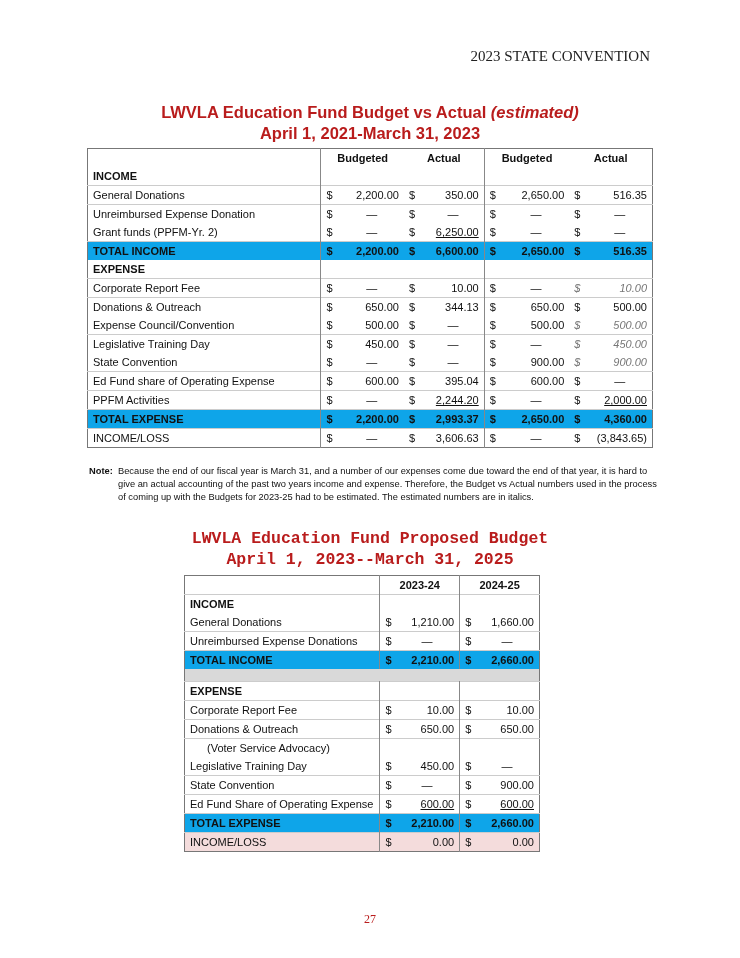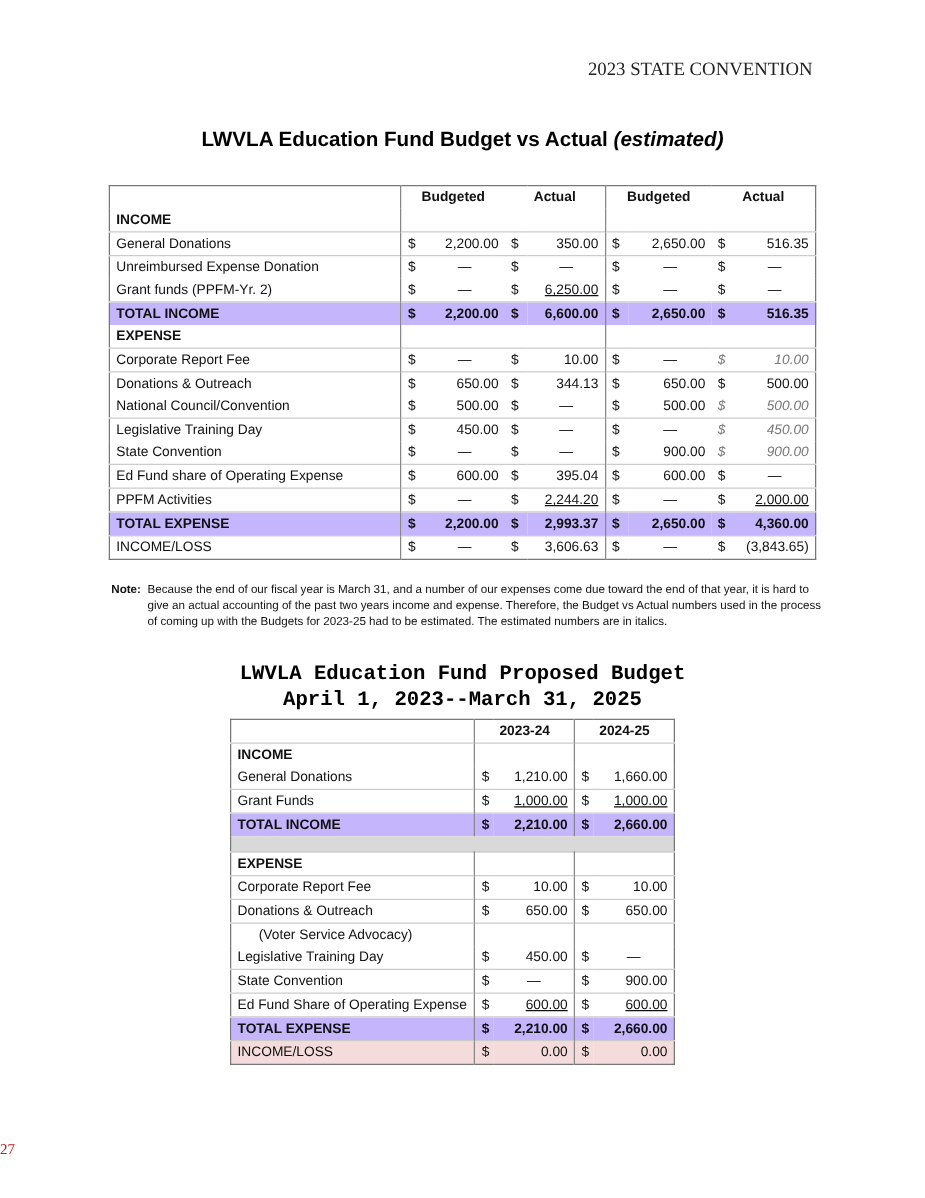--- a/index.html
+++ b/index.html
@@ -4,54 +4,55 @@
 <style>
   html, body { margin: 0; padding: 0; background: #ffffff; }
   body { width: 740px; height: 958px; position: relative; font-family: "Liberation Sans", "DejaVu Sans", sans-serif; color: #111; overflow: hidden; }
   .header { position: absolute; top: 36px; left: 90px; right: 90px; height: 40px; }
   .logo { position: absolute; left: 0; top: 0; width: 260px; height: 40px; }
   .logo-mark { position: absolute; left: 2px; top: 4px; font-family: "Liberation Serif", "DejaVu Serif", serif; font-weight: bold; font-size: 34px; letter-spacing: -3px; color: #222; line-height: 32px; transform: scaleX(0.9); transform-origin: left; }
   .logo-swoosh { position: absolute; left: 14px; top: 33px; width: 60px; height: 6px; background: #aaa; border-radius: 6px; transform: rotate(-12deg); }
   .logo-line1 { position: absolute; left: 68px; top: 6px; font-size: 11.5px; color: #333; letter-spacing: 0.1px; }
   .logo-line2 { position: absolute; left: 76px; top: 20px; font-size: 11px; color: #999; letter-spacing: 0.2px; }
   .conv { position: absolute; right: 0; top: 12px; font-family: "Liberation Serif", "DejaVu Serif", serif; font-size: 15px; color: #222; }
-  .title { position: absolute; left: 0; right: 0; text-align: center; font-weight: bold; font-size: 16.5px; line-height: 21px; color: #000000; }
+  .title { position: absolute; left: 0; right: 0; text-align: center; font-weight: bold; font-size: 16.5px; line-height: 21px; color: #b91c1c; }
   .title .it { font-style: italic; }
   table { border-collapse: collapse; position: absolute; font-size: 11px; }
   td { padding: 0 5px; height: 18px; white-space: nowrap; }
   .t1 { left: 87px; top: 148px; width: 566px; border: 1.5px solid #777; }
   .t2 { left: 184px; top: 575px; width: 356px; border: 1.5px solid #777; }
   .lbl { border-right: 1.5px solid #888; }
   .vsep { border-right: 1.5px solid #888; }
   .row-line td { border-top: 1px solid #ccc; }
   .hdr td { font-weight: bold; text-align: center; }
   .bold td { font-weight: bold; }
-  .total td { background: #c4b5fd; font-weight: bold; }
+  .total td { background: #0ea5e9; font-weight: bold; }
   .loss td { background: #f4dcdc; }
   .grey td { background: #d9d9d9; height: 12px; }
   .cur { text-align: left; width: 12px; padding-right: 0; }
   .amt { text-align: right; }
   .dash { text-align: center; }
   .ul { text-decoration: underline; }
   .est { font-style: italic; color: #777; }
   .indent { padding-left: 22px; }
   .note { position: absolute; left: 89px; top: 465px; width: 570px; font-size: 9.3px; line-height: 13px; color: #111; }
   .note b { position: absolute; left: 0; top: 0; }
   .note p { margin: 0 0 0 29px; }
-  .pagenum { position: absolute; left: 0; right: 0; top: 912px; font-family: "Liberation Serif", "DejaVu Serif", serif; font-size: 12px; color: #b91c1c; }
+  .pagenum { position: absolute; left: 0; right: 0; top: 912px; text-align: center; font-family: "Liberation Serif", "DejaVu Serif", serif; font-size: 12px; color: #b91c1c; }
 </style>
 </head>
 <body>
 
 <div class="header">
   <div class="conv">2023 STATE CONVENTION</div>
 </div>
 
 <div class="title" style="top:102px;">
   <span>LWVLA Education Fund Budget vs Actual </span><span class="it">(estimated)</span><br>
+  <span>April 1, 2021-March 31, 2023</span>
 </div>
 
 <table class="t1">
   <colgroup>
     <col style="width:218px">
       <col style="width:14px">
       <col style="width:60px">
       <col style="width:14px">
       <col style="width:58px">
       <col style="width:14px">
@@ -137,21 +138,21 @@
     <td class="cur">$</td>
         <td class="amt">650.00</td>
     <td class="cur">$</td>
         <td class="amt vsep">344.13</td>
     <td class="cur">$</td>
         <td class="amt">650.00</td>
     <td class="cur">$</td>
         <td class="amt">500.00</td>
   </tr>
   <tr>
-    <td class="lbl">National Council/Convention</td>
+    <td class="lbl">Expense Council/Convention</td>
     <td class="cur">$</td>
         <td class="amt">500.00</td>
     <td class="cur">$</td>
         <td class="dash vsep">—</td>
     <td class="cur">$</td>
         <td class="amt">500.00</td>
     <td class="cur est">$</td>
         <td class="amt est">500.00</td>
   </tr>
   <tr class="row-line">
@@ -253,25 +254,25 @@
         <td colspan="2"></td>
   </tr>
   <tr>
     <td class="lbl">General Donations</td>
     <td class="cur">$</td>
         <td class="amt vsep">1,210.00</td>
     <td class="cur">$</td>
         <td class="amt">1,660.00</td>
   </tr>
   <tr class="row-line">
-    <td class="lbl">Grant Funds</td>
-    <td class="cur">$</td>
-        <td class="amt vsep"><span class="ul">1,000.00</span></td>
-    <td class="cur">$</td>
-        <td class="amt"><span class="ul">1,000.00</span></td>
+    <td class="lbl">Unreimbursed Expense Donations</td>
+    <td class="cur">$</td>
+        <td class="dash vsep">—</td>
+    <td class="cur">$</td>
+        <td class="dash">—</td>
   </tr>
   <tr class="total row-line">
     <td class="lbl">TOTAL INCOME</td>
     <td class="cur">$</td>
         <td class="amt vsep">2,210.00</td>
     <td class="cur">$</td>
         <td class="amt">2,660.00</td>
   </tr>
   <tr class="grey">
     <td colspan="5"></td>

